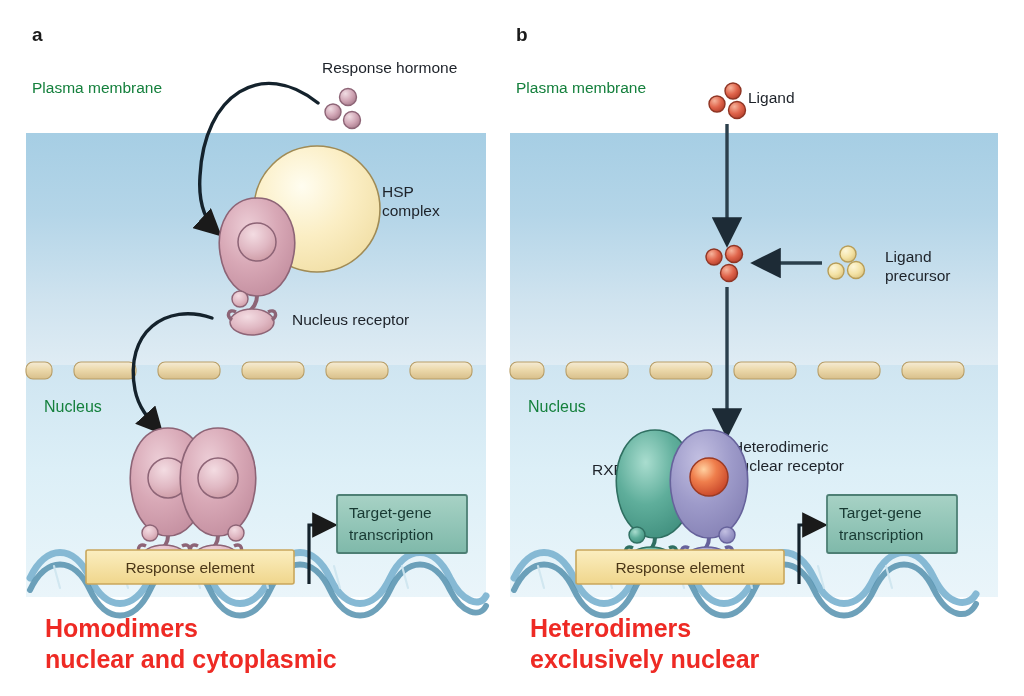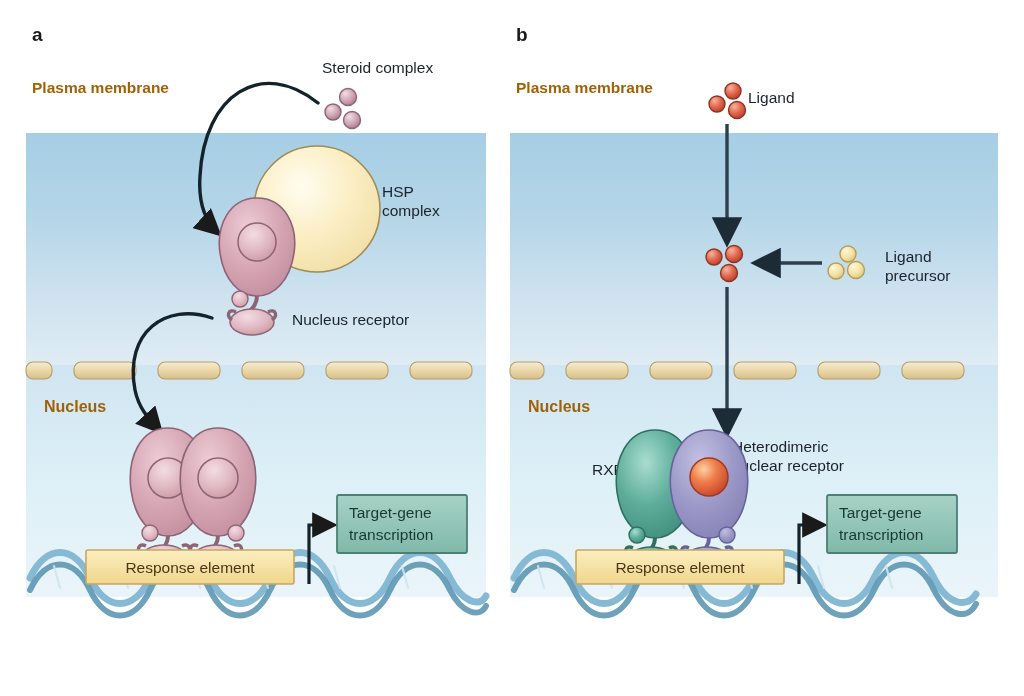--- a/index.html
+++ b/index.html
@@ -14,21 +14,21 @@
   .panel-letter{position:absolute;font-weight:bold;font-size:19px;color:#1a1a1a;
                 font-family:"Liberation Sans",sans-serif;}
 
   
   .cyto{position:absolute;
         background:linear-gradient(180deg,#a6cee4 0%,#b4d5e8 35%,#cfe3ef 72%,#dfecf4 100%);}
   
   .nucleo{position:absolute;
           background:linear-gradient(180deg,#cfe5f1 0%,#dceff7 45%,#eaf5fa 100%);}
 
-  .plasma-lbl,.nucleus-lbl{position:absolute;font-weight:bold;color:#a16207;
+  .plasma-lbl,.nucleus-lbl{position:absolute;font-weight:normal;color:#15803d;
         font-family:"Liberation Sans",sans-serif;line-height:1.22;}
   .plasma-lbl{font-size:15.5px;}
   .nucleus-lbl{font-size:16px;}
 
   .callout{position:absolute;color:#1d2229;font-size:15.5px;line-height:1.25;
         font-family:"Liberation Sans",sans-serif;white-space:pre-line;}
 
   .caption{position:absolute;color:#ee2a24;font-weight:bold;font-size:25px;
         line-height:1.22;font-family:"Liberation Sans",sans-serif;white-space:pre-line;}
 
@@ -47,27 +47,29 @@
 
     <div class="cyto" style="left:26px;top:133px;width:460px;height:232px;"></div>
 
     <div class="nucleo" style="left:26px;top:365px;width:460px;height:232px;"></div>
 
     <div class="plasma-lbl" style="left:32px;top:79px;">Plasma
 membrane</div>
 
     <div class="nucleus-lbl" style="left:44px;top:397px;">Nucleus</div>
 
-    <div class="callout" style="left:322px;top:58px;">Steroid complex</div>
+    <div class="callout" style="left:322px;top:58px;">Response hormone</div>
 
     <div class="callout" style="left:382px;top:182px;">HSP
 complex</div>
 
     <div class="callout" style="left:292px;top:310px;">Nucleus receptor</div>
 
+    <div class="caption" style="left:45px;top:613px;">Homodimers
+nuclear and cytoplasmic</div>
   </div>
 
   <div class="panel" style="left:0;top:0;width:1024px;height:696px;">
 
     <div class="panel-letter" style="left:516px;top:24px;">b</div>
 
     <div class="cyto" style="left:510px;top:133px;width:488px;height:232px;"></div>
     <div class="nucleo" style="left:510px;top:365px;width:488px;height:232px;"></div>
 
     <div class="plasma-lbl" style="left:516px;top:79px;">Plasma
@@ -78,20 +80,22 @@
     <div class="callout" style="left:748px;top:88px;">Ligand</div>
 
     <div class="callout" style="left:885px;top:247px;">Ligand
 precursor</div>
 
     <div class="callout" style="left:592px;top:460px;">RXR</div>
 
     <div class="callout" style="left:732px;top:437px;">Heterodimeric
 nuclear receptor</div>
 
+    <div class="caption" style="left:530px;top:613px;">Heterodimers
+exclusively nuclear</div>
   </div>
 
   <svg class="svg-layer" viewBox="0 0 1024 696" width="1024" height="696">
     <defs>
       <radialGradient id="gHsp" cx="38%" cy="32%" r="72%">
         <stop offset="0%" stop-color="#fffdf0"></stop>
         <stop offset="55%" stop-color="#fbeec4"></stop>
         <stop offset="100%" stop-color="#f2e0a8"></stop>
       </radialGradient>
       <radialGradient id="gPink" cx="38%" cy="30%" r="78%">

